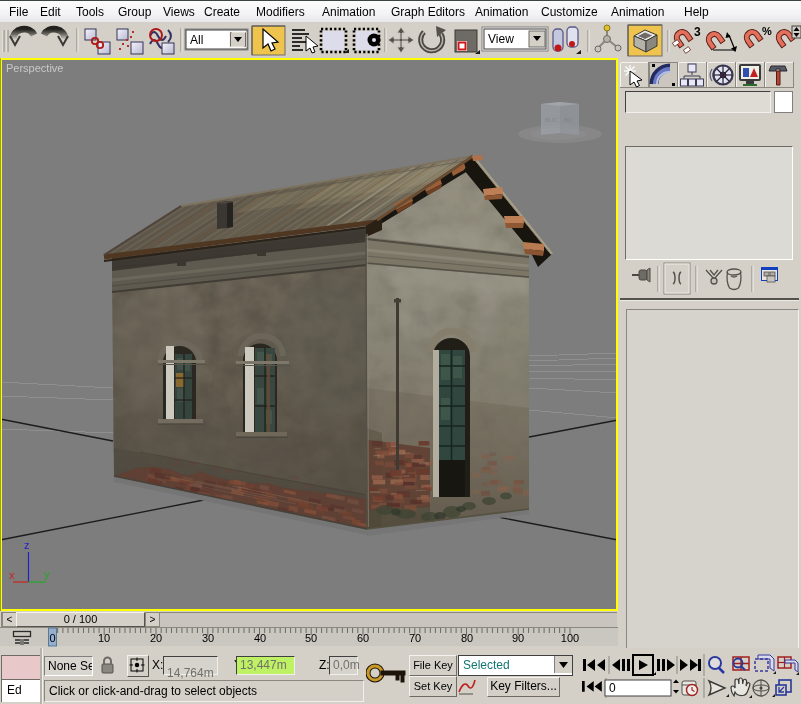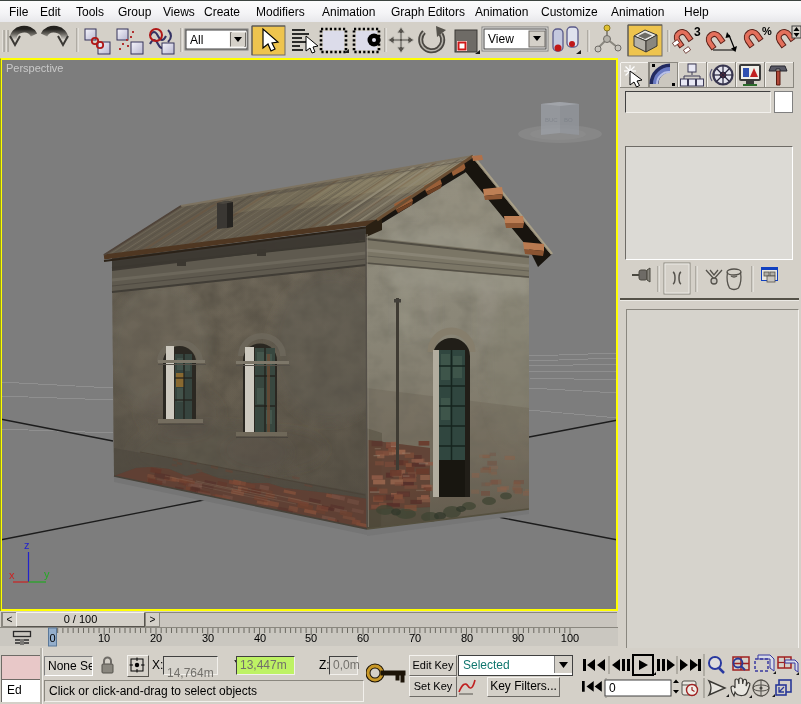--- a/index.html
+++ b/index.html
@@ -1025,21 +1025,21 @@
 <rect x="15" y="12" width="24" height="4" fill="#1c1408"></rect>
 <rect x="30" y="15" width="3" height="6" fill="#1c1408"></rect>
 <rect x="35" y="15" width="3" height="8" fill="#1c1408"></rect>
 </g>
 </svg>
 
 <div class="abs" style="left:44px;top:32px;width:318px;height:20px;background:#d4d0c8;border-top:1px solid #8a877f;border-left:1px solid #8a877f;border-bottom:1px solid #f2f0ec;border-right:1px solid #f2f0ec;font-size:12px;color:#000">
       <span style="position:absolute;left:4px;top:3px;white-space:nowrap">Click or click-and-drag to select objects</span>
     </div>
 
-<div class="abs rais" style="left:409px;top:7px;width:46px;height:19px;background:#d4d0c8;font-size:11px;text-align:center;line-height:19px;color:#000;white-space:nowrap">Edit Key</div>
+<div class="abs rais" style="left:409px;top:7px;width:46px;height:19px;background:#d4d0c8;font-size:11px;text-align:center;line-height:19px;color:#000;white-space:nowrap">File Key</div>
 <div class="abs rais" style="left:409px;top:28px;width:46px;height:19px;background:#d4d0c8;font-size:11px;text-align:center;line-height:19px;color:#000;white-space:nowrap">Set Key</div>
 
 <div class="abs" style="left:458px;top:7px;width:113px;height:19px;background:#fff;border:1px solid #404040;font-size:12px;color:#0f766e">
       <span style="position:absolute;left:4px;top:2px">Selected</span>
 <div style="position:absolute;right:0;top:0;width:17px;height:17px;background:#d4d0c8;border-left:1px solid #808080"><svg width="17" height="17">
           <path d="M 4 6 l 9 0 l -4.5 6 z" fill="#000"></path>
         </svg></div>
 </div>
 
 <svg class="abs" style="left:457px;top:30px" width="20" height="18">

